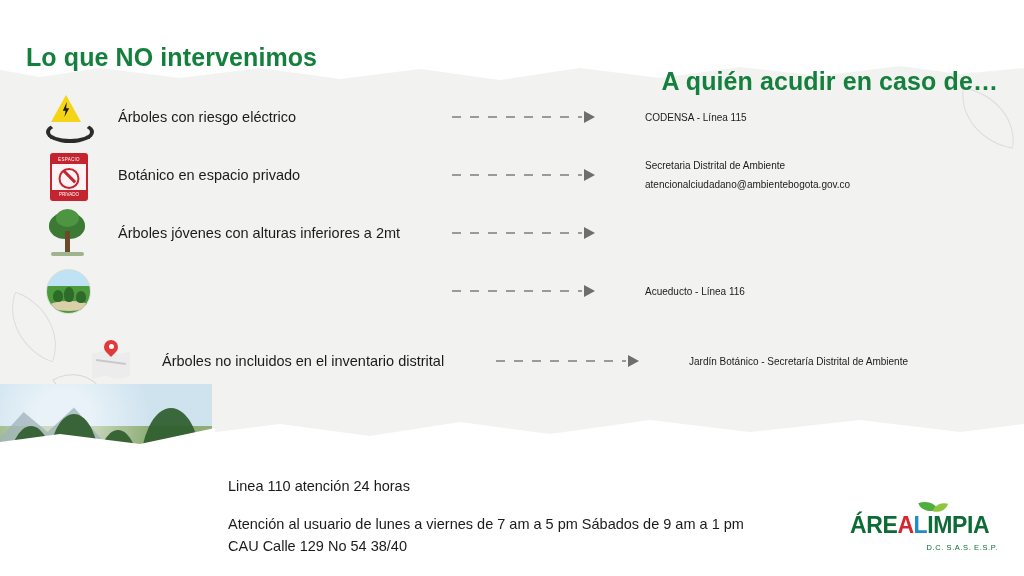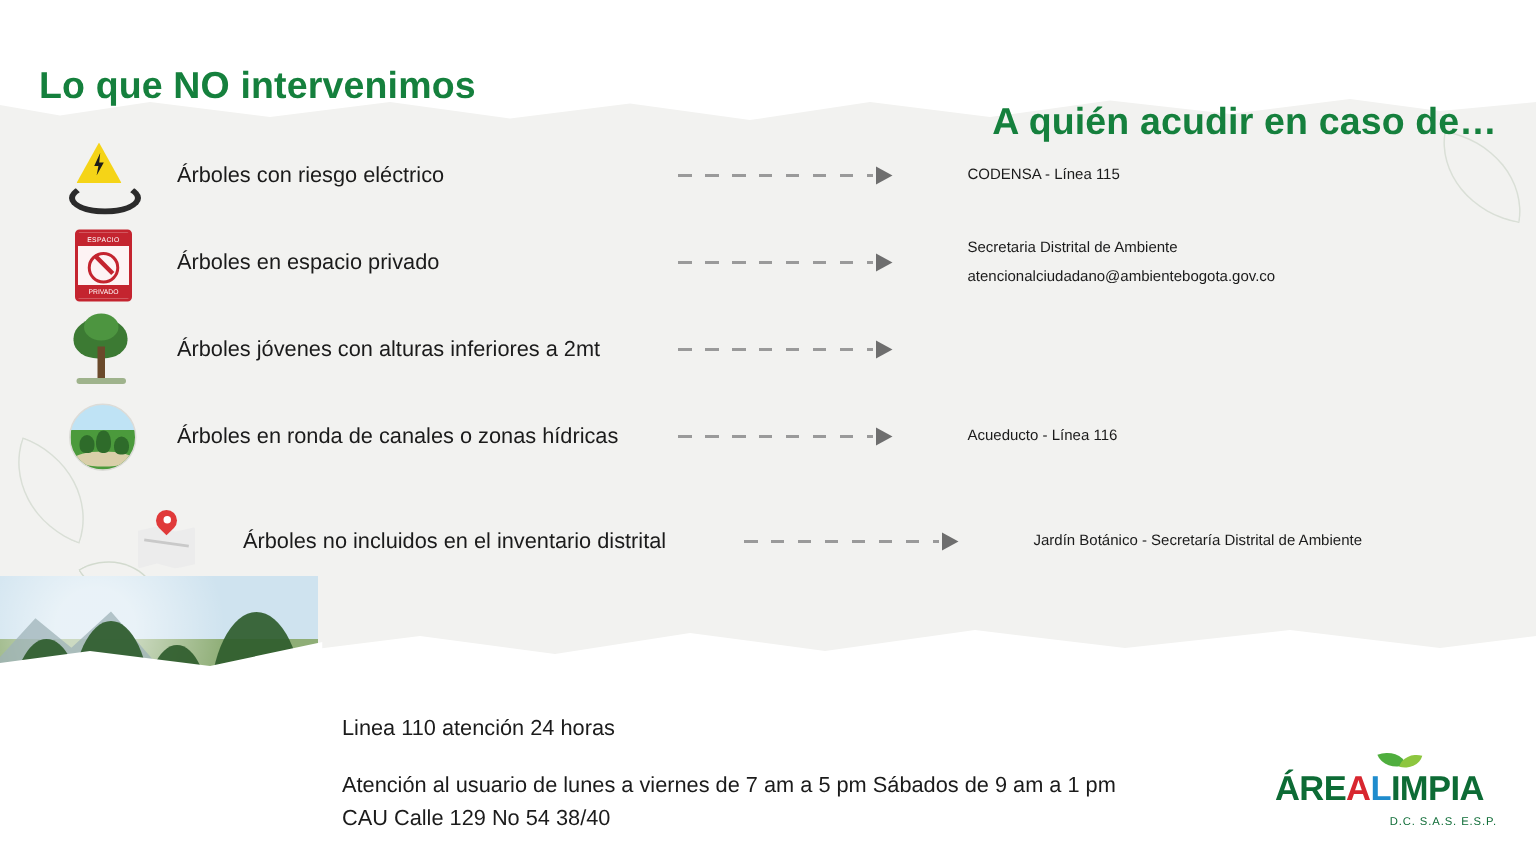--- a/index.html
+++ b/index.html
@@ -398,21 +398,21 @@
       <div class="row-icon">
         <div class="ic">
           <div class="ic-priv">
             <div class="ic-priv-top">ESPACIO</div>
             <div class="ic-priv-circle"></div>
             <div class="ic-priv-slash"></div>
             <div class="ic-priv-bot">PRIVADO</div>
           </div>
         </div>
       </div>
-      <div class="row-label">Árboles en espacio privado</div>
+      <div class="row-label">Botánico en espacio privado</div>
       <div class="row-arrow">
         <div class="dash"></div>
           <div class="arrowhead"></div>
       </div>
       <div class="row-target">Secretaria Distrital de Ambiente
 atencionalciudadano@ambientebogota.gov.co</div>
     </div>
 
     <div class="row" style="top:116px;">
       <div class="row-icon">
@@ -432,21 +432,20 @@
 
     <div class="row" style="top:174px;">
       <div class="row-icon">
         <div class="ic-park">
           <div class="ic-park-path"></div>
           <div class="ic-park-tree" style="left:6px; top:20px;"></div>
           <div class="ic-park-tree" style="left:17px; top:17px; height:15px;"></div>
           <div class="ic-park-tree" style="left:29px; top:21px;"></div>
         </div>
       </div>
-      <div class="row-label">Árboles en ronda de canales o zonas hídricas</div>
       <div class="row-arrow">
         <div class="dash"></div>
           <div class="arrowhead"></div>
       </div>
       <div class="row-target">Acueducto - Línea 116</div>
     </div>
 
     <div class="row" style="top:244px;margin-left:44px;">
       <div class="row-icon">
         <div class="ic">

